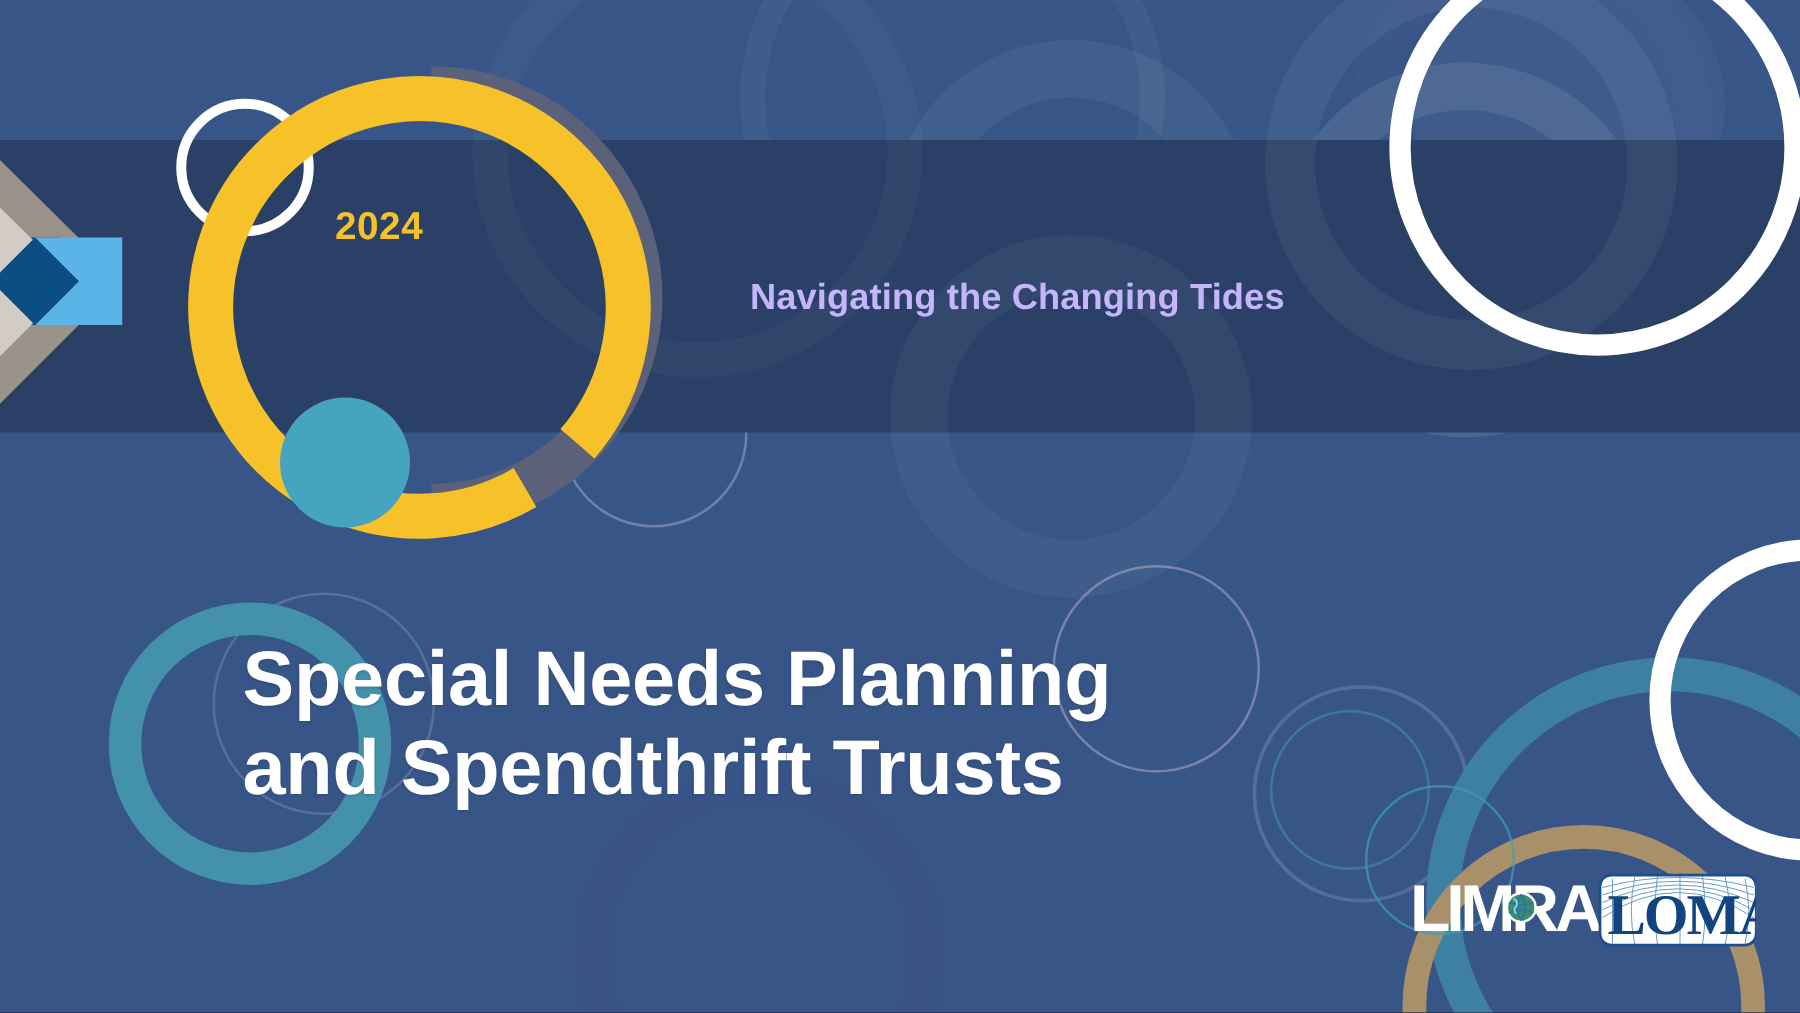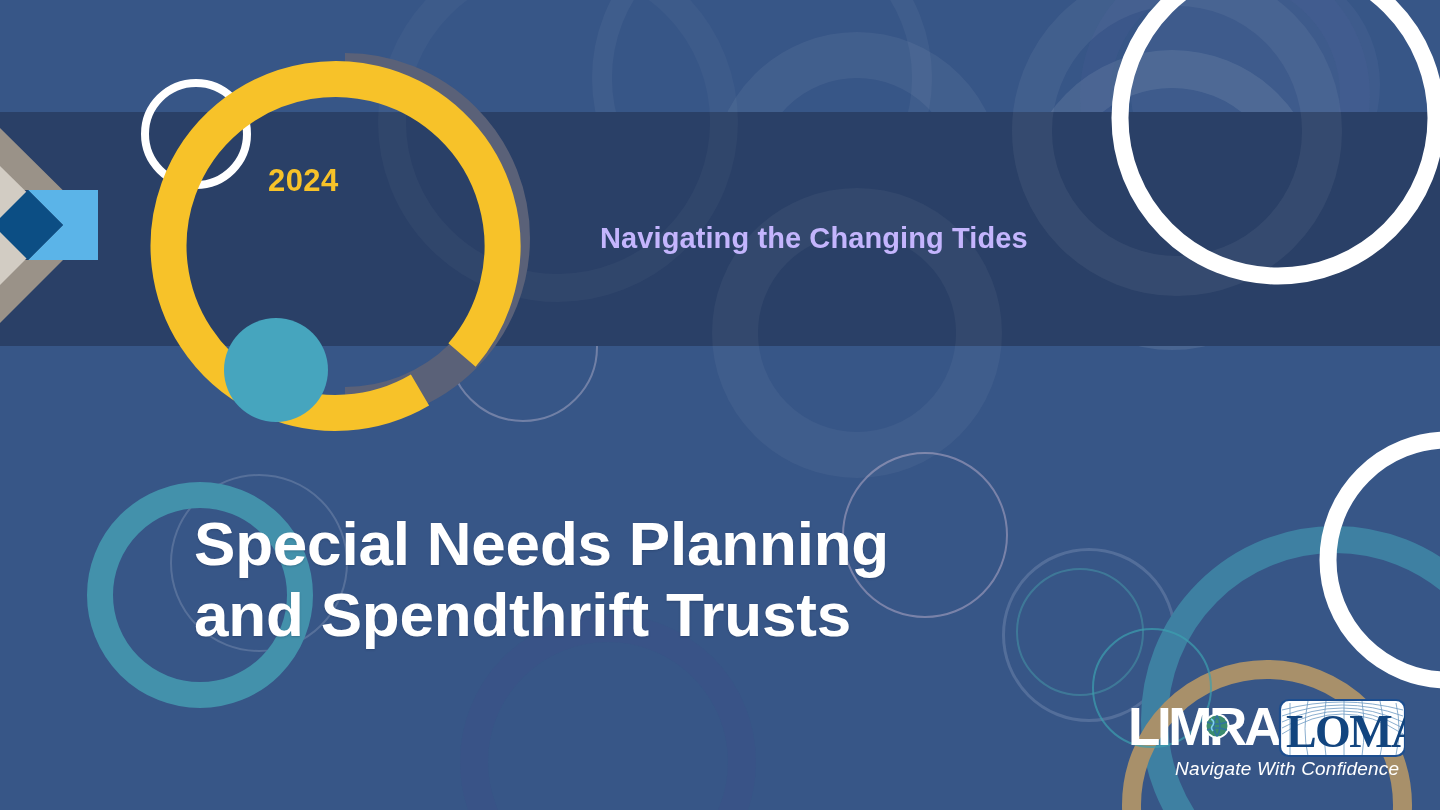--- a/index.html
+++ b/index.html
@@ -235,15 +235,14 @@
         <path d="M214 3 q0 28 0 55"></path>
         <path d="M232 3 q4 28 0 55"></path>
         <path d="M250 3 q7 28 0 55"></path>
         <path d="M266 5 q6 26 0 52"></path>
       </g>
       <rect x="150" y="2" width="125" height="56" rx="9" ry="9" fill="none" stroke="#1D4E8F" stroke-width="2.2"></rect>
       <text x="156" y="49" font-family="'Liberation Serif', serif" font-size="46" font-weight="bold" letter-spacing="-1.6" fill="#12457F">LOMA</text>
     </g>
   </svg>
 
-  <div class="brand-tagline">Navigate With Confidence</div>
 
 </div>
 
 </body></html>

